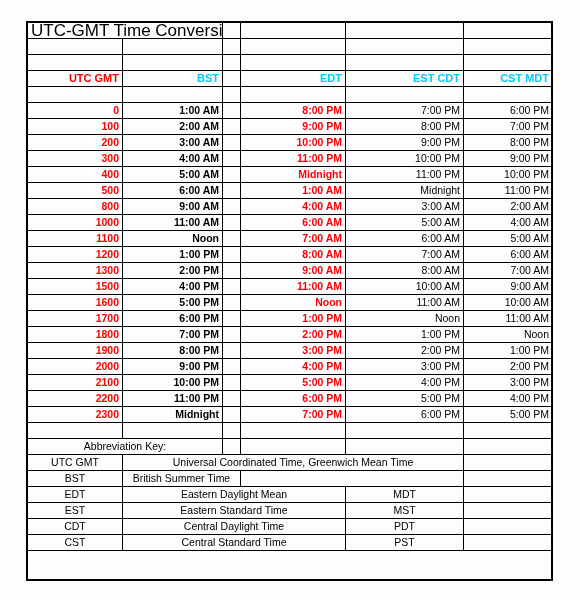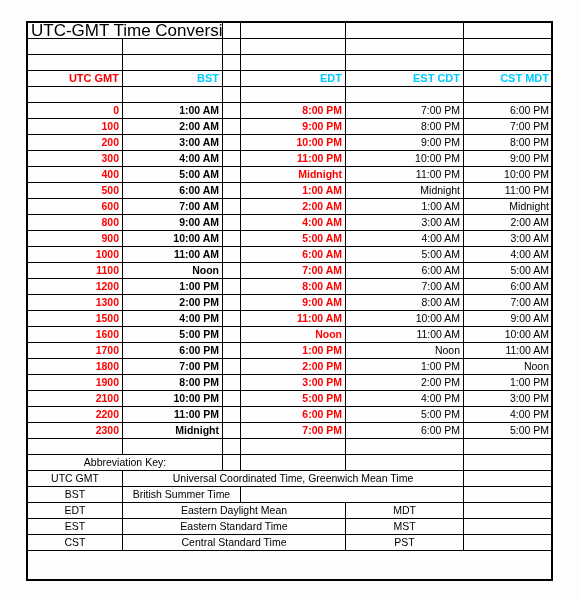--- a/index.html
+++ b/index.html
@@ -180,44 +180,28 @@
         </tr>
         <tr>
           <td class="r b red">500</td>
           <td class="r b">6:00 AM</td>
           <td></td>
           <td class="r b red">1:00 AM</td>
           <td class="r">Midnight</td>
           <td class="r">11:00 PM</td>
         </tr>
         <tr>
-          <td class="r b red">600</td>
-          <td class="r b">7:00 AM</td>
-          <td></td>
-          <td class="r b red">2:00 AM</td>
-          <td class="r">1:00 AM</td>
-          <td class="r">Midnight</td>
-        </tr>
-        <tr>
           <td class="r b red">800</td>
           <td class="r b">9:00 AM</td>
           <td></td>
           <td class="r b red">4:00 AM</td>
           <td class="r">3:00 AM</td>
           <td class="r">2:00 AM</td>
         </tr>
         <tr>
-          <td class="r b red">900</td>
-          <td class="r b">10:00 AM</td>
-          <td></td>
-          <td class="r b red">5:00 AM</td>
-          <td class="r">4:00 AM</td>
-          <td class="r">3:00 AM</td>
-        </tr>
-        <tr>
           <td class="r b red">1000</td>
           <td class="r b">11:00 AM</td>
           <td></td>
           <td class="r b red">6:00 AM</td>
           <td class="r">5:00 AM</td>
           <td class="r">4:00 AM</td>
         </tr>
         <tr>
           <td class="r b red">1100</td>
           <td class="r b">Noon</td>
@@ -274,20 +258,28 @@
           <td class="r">1:00 PM</td>
           <td class="r">Noon</td>
         </tr>
         <tr>
           <td class="r b red">1900</td>
           <td class="r b">8:00 PM</td>
           <td></td>
           <td class="r b red">3:00 PM</td>
           <td class="r">2:00 PM</td>
           <td class="r">1:00 PM</td>
+        </tr>
+        <tr>
+          <td class="r b red">2000</td>
+          <td class="r b">9:00 PM</td>
+          <td></td>
+          <td class="r b red">4:00 PM</td>
+          <td class="r">3:00 PM</td>
+          <td class="r">2:00 PM</td>
         </tr>
         <tr>
           <td class="r b red">2100</td>
           <td class="r b">10:00 PM</td>
           <td></td>
           <td class="r b red">5:00 PM</td>
           <td class="r">4:00 PM</td>
           <td class="r">3:00 PM</td>
         </tr>
         <tr>
@@ -338,20 +330,26 @@
           <td class="l">MDT</td>
           <td class="nocell"></td>
         </tr>
         <tr>
           <td class="l">EST</td>
           <td class="l" colspan="3">Eastern Standard Time</td>
           <td class="l">MST</td>
           <td class="nocell"></td>
         </tr>
         <tr>
+          <td class="l">CDT</td>
+          <td class="l" colspan="3">Central Daylight Time</td>
+          <td class="l">PDT</td>
+          <td class="nocell"></td>
+        </tr>
+        <tr>
           <td class="l">CST</td>
           <td class="l" colspan="3">Central Standard Time</td>
           <td class="l">PST</td>
           <td class="nocell"></td>
         </tr>
       </tbody>
   </table>
 
 </div>
 

